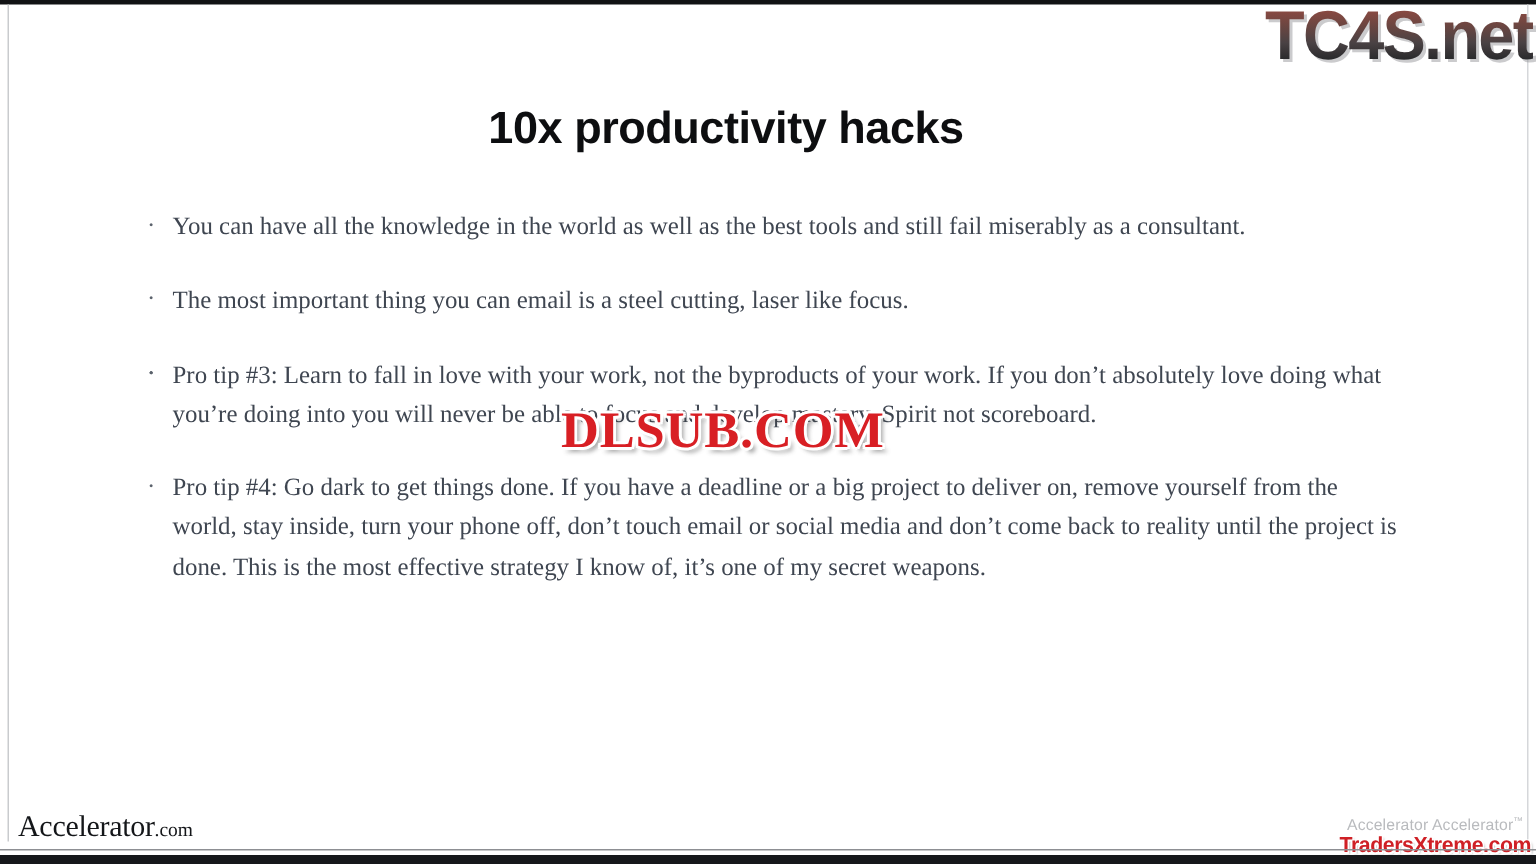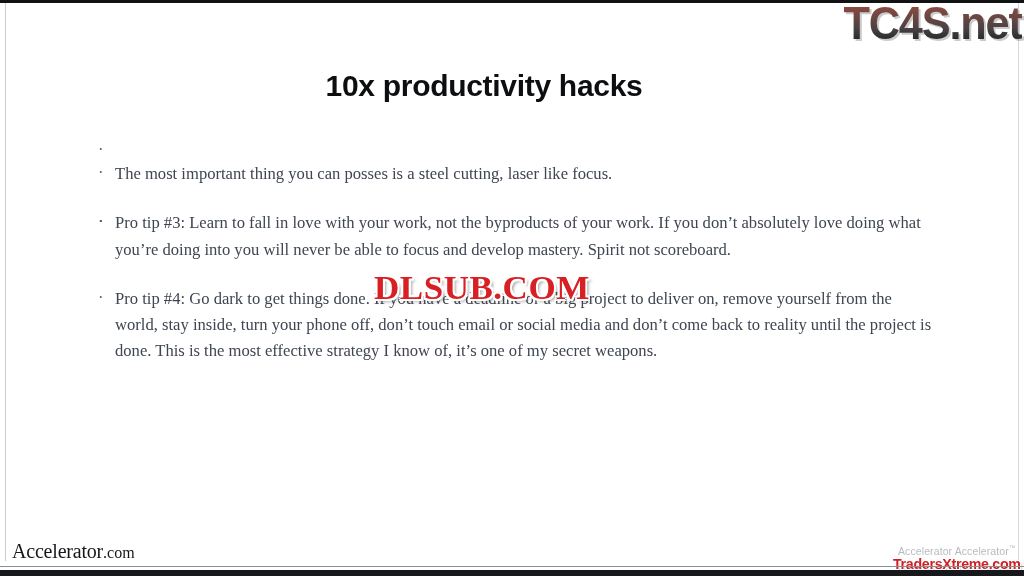--- a/index.html
+++ b/index.html
@@ -146,21 +146,21 @@
   .brand-consulting {
     position: absolute;
     left: 12px;
     top: 540px;
     font-family: "Liberation Serif", serif;
     font-size: 20px;
     color: #141619;
     letter-spacing: -0.2px;
   }
   .brand-consulting .tld {
-    font-size: 16px;
+    font-size: 13px;
     letter-spacing: 0px;
   }
 
   
   .brand-accel {
     position: absolute;
     left: 898px;
     top: 544px;
     font-family: "Liberation Sans", sans-serif;
     font-size: 10.5px;
@@ -201,25 +201,26 @@
 
   <div class="wm-tc4s-shadow">TC4S.net</div>
   <div class="wm-tc4s">TC4S.net</div>
 
   <h1 class="slide-title">10x productivity hacks</h1>
 
   <div class="bullets">
 
     <div class="bullet">
       <span class="dot">·</span>
-    </div>
-
-    <div class="bullet">
-      <span class="dot">·</span>
-      <span>The most important thing you can posses is a steel cutting, laser like focus.</span>
+      <span>You can have all the knowledge in the world as well as the best tools and still fail miserably as a consultant.</span>
+    </div>
+
+    <div class="bullet">
+      <span class="dot">·</span>
+      <span>The most important thing you can email is a steel cutting, laser like focus.</span>
     </div>
 
     <div class="bullet">
       <span class="dot">·</span>
     </div>
 
     <div class="bullet">
       <span class="dot">·</span>
     </div>
 

